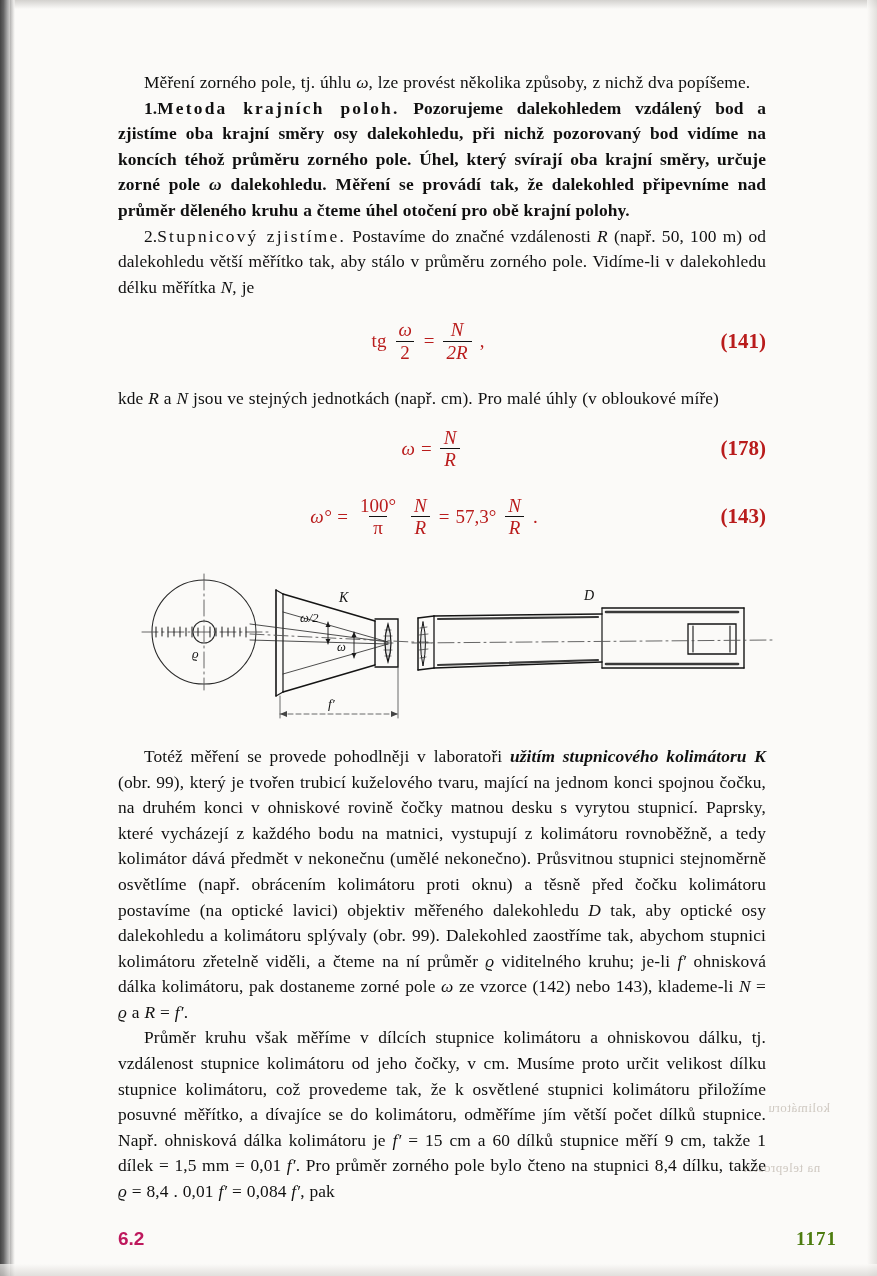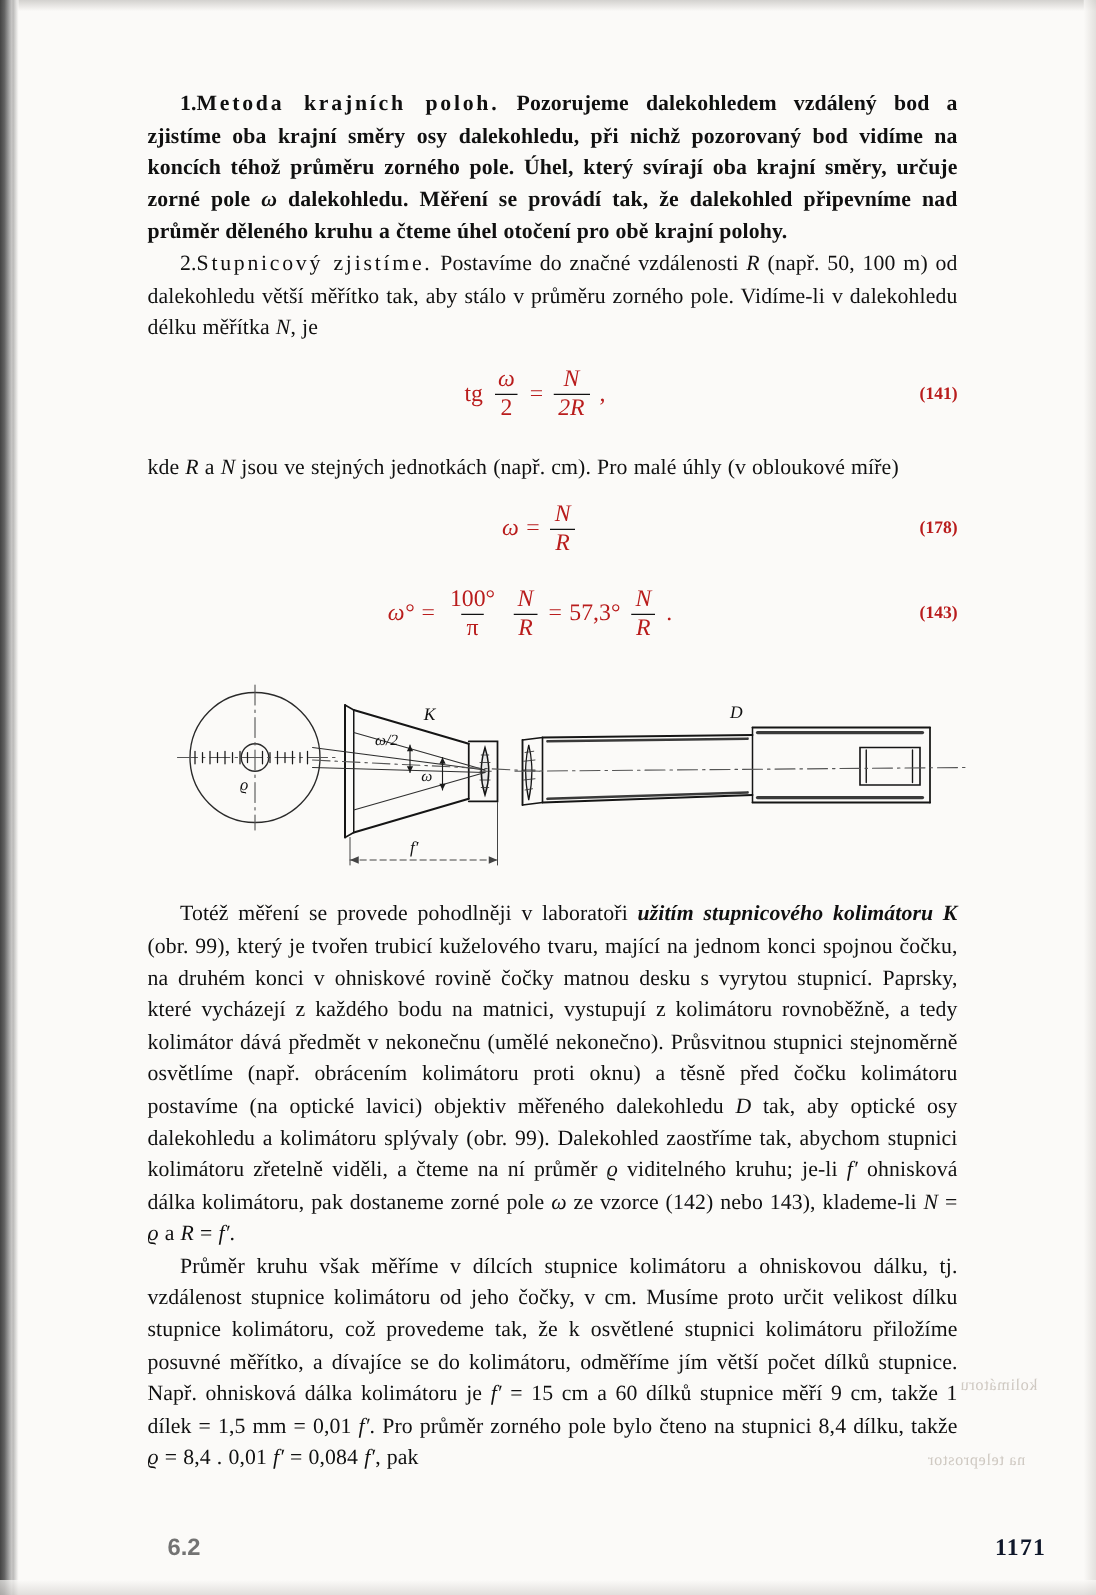--- a/index.html
+++ b/index.html
@@ -92,21 +92,21 @@
     display: flex;
     align-items: center;
     justify-content: center;
     font-size: 19px;
     color: #b91c1c;
   }
   .eq-num {
     position: absolute;
     right: 0;
     font-weight: bold;
-    font-size: 14px;
+    font-size: 21px;
   }
   .frac {
     display: inline-flex;
     flex-direction: column;
     align-items: center;
     vertical-align: middle;
     margin: 0 5px;
     line-height: 1.05;
   }
   .frac .num { padding: 0 4px 1px 4px; }
@@ -131,46 +131,48 @@
     right: 40px;
     bottom: 26px;
     display: flex;
     justify-content: space-between;
     align-items: baseline;
   }
   .footer .sec {
     font-size: 19px;
     font-weight: bold;
     font-family: "Liberation Sans", sans-serif;
-    color: #737373;
-    margin-left: 16px;
+    color: #be185d;
   }
   .footer .pageno {
     font-size: 19px;
     font-weight: bold;
-    color: #0f172a;
+    color: #4d7c0f;
     letter-spacing: 1px;
   }
 </style>
 </head>
 <body>
 
 <div class="page">
 
   <div class="scan-edge-top"></div>
   <div class="scan-edge-left"></div>
   <div class="scan-edge-left2"></div>
   <div class="scan-edge-right"></div>
   <div class="scan-edge-bottom"></div>
 
   <div class="bleed" style="left:768px; top:1100px;">kolimátoru</div>
   <div class="bleed" style="left:742px; top:1160px;">na teleprostor</div>
 
   <div class="content">
 
+    <p class="body indent" style="margin-bottom:0;">
+      <span>Měření zorného pole, tj. úhlu </span><span class="mi">ω</span><span>, lze provést několika způsoby, z nichž dva popíšeme.</span>
+    </p>
 
     <p class="body indent" style="margin-top:0;font-weight:bold;">
       <span>1.</span><span class="spaced">Metoda krajních poloh.</span><span> Pozorujeme dalekohledem vzdálený bod a zjistíme oba krajní směry osy dalekohledu, při nichž pozorovaný bod vidíme na koncích téhož průměru zorného pole. Úhel, který svírají oba krajní směry, určuje zorné pole </span><span class="mi">ω</span><span> dalekohledu. Měření se provádí tak, že dalekohled připevníme nad průměr děleného kruhu a čteme úhel otočení pro obě krajní polohy.</span>
     </p>
 
     <p class="body indent">
       <span>2.</span><span class="spaced">Stupnicový zjistíme.</span><span> Postavíme do značné vzdálenosti </span><span class="mi">R</span><span> (např. 50, 100 m) od dalekohledu větší měřítko tak, aby stálo v průměru zorného pole. Vidíme-li v dalekohledu délku měřítka </span><span class="mi">N</span><span>, je</span>
     </p>
 
     <div class="eq-row" style="height:62px; margin-top:10px;">

